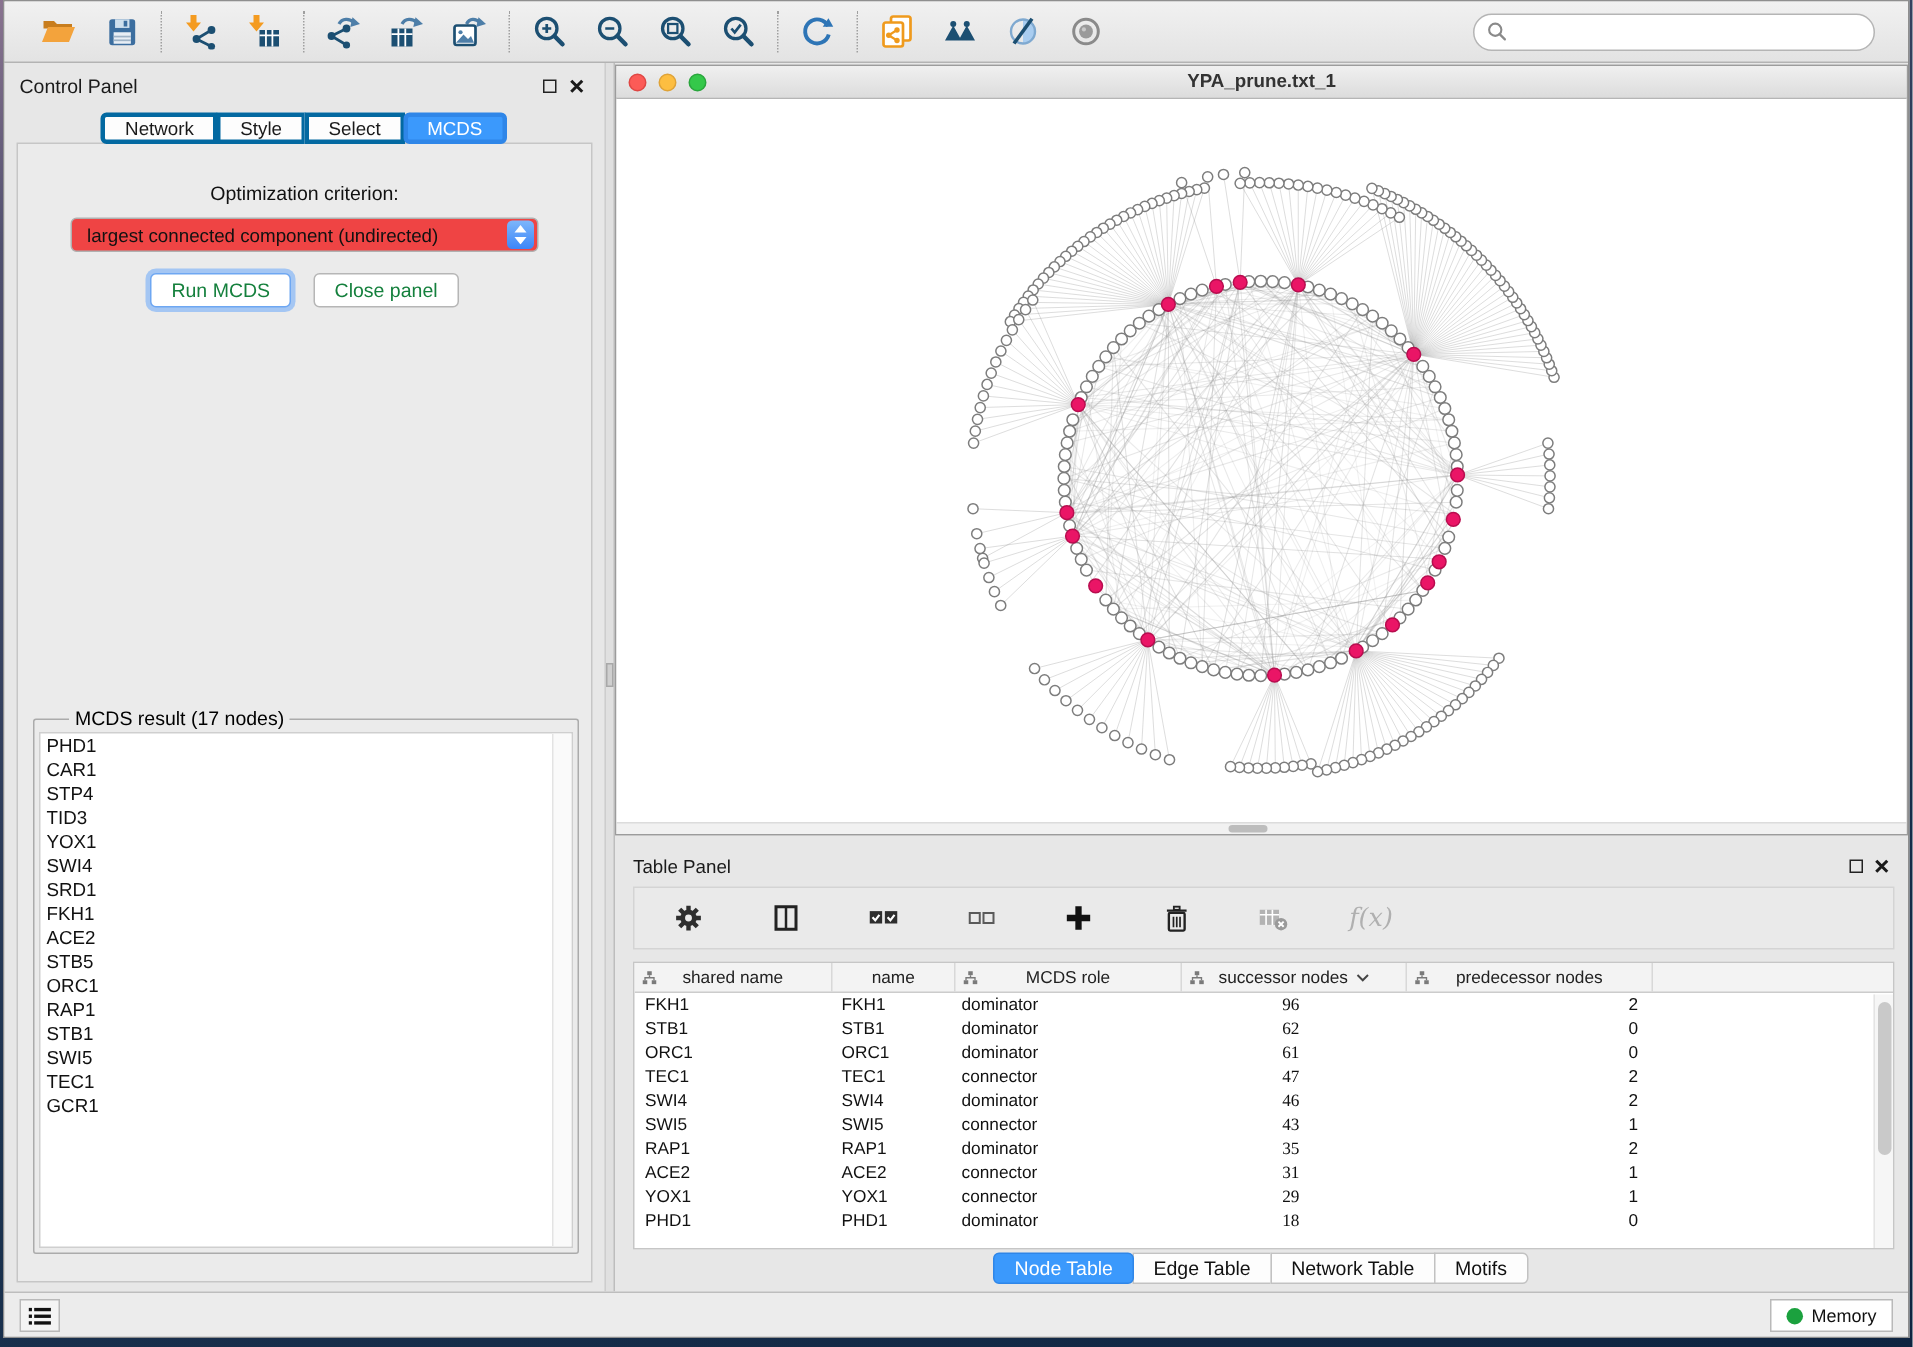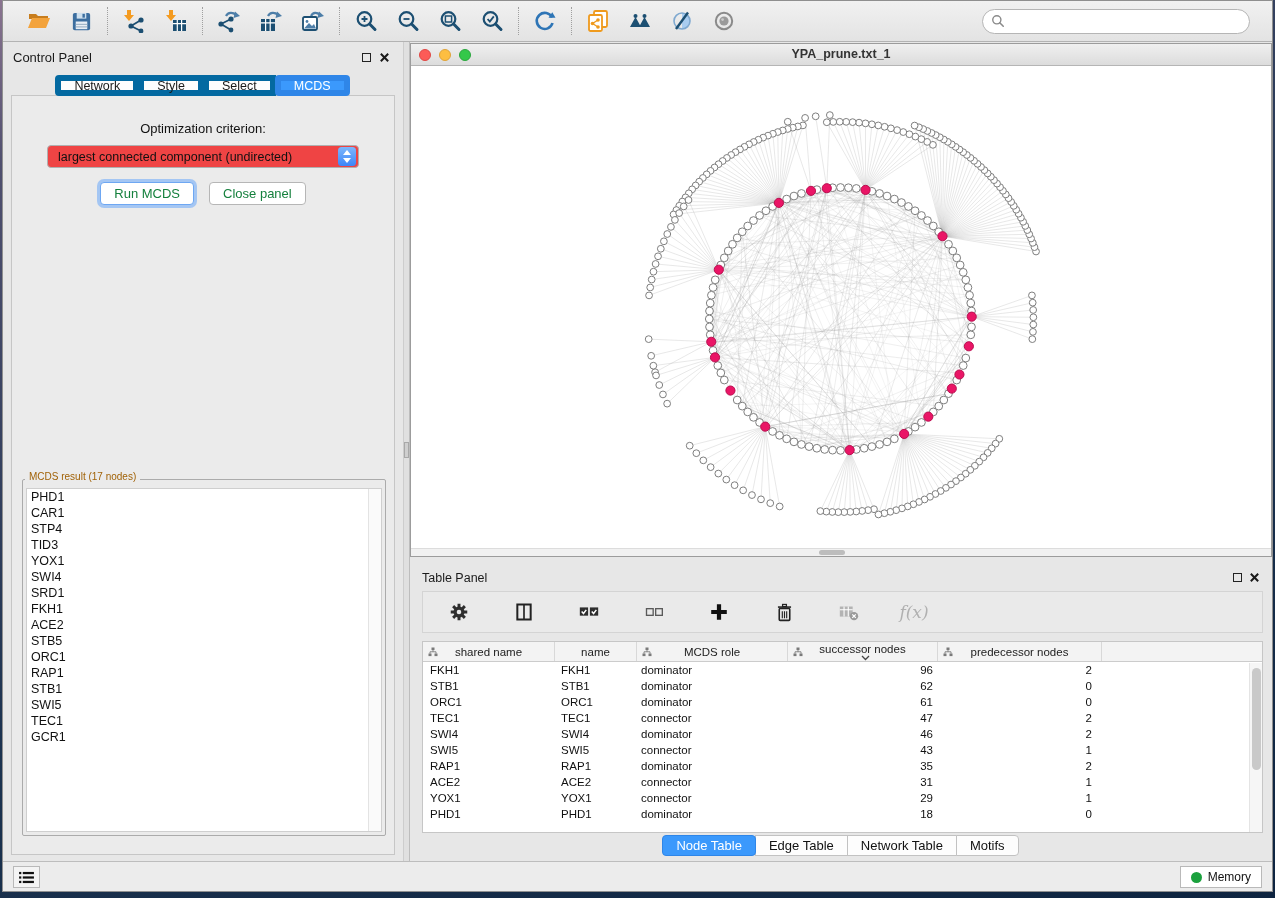--- a/index.html
+++ b/index.html
@@ -23,37 +23,37 @@
   .search-box input { border:none; outline:none; flex:1; font-size:12px; font-family:"Liberation Sans",sans-serif; background:transparent; }
 
   
   .control-panel { position:absolute; top:41px; left:0; width:400px; bottom:30px; background:#e7e7e7; }
   .cp-title { position:absolute; left:10px; top:8px; font-size:13px; color:#1a1a1a; }
   .win-float { position:absolute; width:9px; height:9px; border:1.6px solid #222; top:11px; }
   .win-close { position:absolute; top:10px; width:11px; height:11px; }
   .cp-float { right:32px; } .cp-close { right:13px; }
   .cp-tabs { position:absolute; top:33px; left:0; right:0; display:flex; justify-content:center; z-index:3; }
   .tab { font-size:12.5px; padding:0 13px; height:21px; display:flex; align-items:center;
-    background:#fdfdfd; border:6px solid #0369a1; margin-left:-1px; color:#1a1a1a; cursor:pointer; }
+    background:#fdfdfd; border:3px solid #0369a1; margin-left:-1px; color:#1a1a1a; cursor:pointer; }
   .tab:first-child { border-radius:4px 0 0 4px; }
   .tab:last-child { border-radius:0 4px 4px 0; }
   .tab.selected { background:#3b99fc; border-color:#2f86e8; color:#fff; border-radius:4px; z-index:4; }
   .cp-inner { position:absolute; top:53px; left:8px; right:8px; bottom:6px; background:#ebebeb; border:1px solid #c6c6c6; }
   .opt-label { margin-top:25px; text-align:center; font-size:13px; color:#111; }
   .dropdown { margin:9px auto 0; width:312px; height:23px; background:#ef4444; border:1px solid #b0b0b0;
     border-radius:4px; display:flex; align-items:center; cursor:pointer; }
   .dd-text { flex:1; font-size:12.5px; padding-left:10px; white-space:nowrap; }
   .dd-step { width:18px; height:19px; margin-right:2px; border-radius:3.5px;
     background:linear-gradient(#7db6fb,#3d86f8); display:flex; flex-direction:column; align-items:center; justify-content:center; gap:1px; }
   .btn-row { margin-top:14px; display:flex; justify-content:center; gap:15px; }
   .btn { height:23px; padding:0 13px; font-size:13px; color:#15803d; background:#fff;
     border:1px solid #b6b6b6; border-radius:4px; display:flex; align-items:center; cursor:pointer; }
   .btn.focused { box-shadow:0 0 0 3px rgba(106,168,250,.55); border-color:#6ea7f2; }
   .groupbox { position:absolute; left:10px; right:8px; top:383px; bottom:18px; border:1px solid #ababab; border-radius:2px; }
-  .gb-legend { position:absolute; top:-9px; left:2px; background:#ebebeb; padding:0 4px; font-size:10px; color:#a16207; }
+  .gb-legend { position:absolute; top:-9px; left:23px; background:#ebebeb; padding:0 4px; font-size:13px; color:#000000; }
   .listbox { position:absolute; top:8px; left:3px; right:3px; bottom:3px; background:#fff; border:1px solid #cfcfcf; overflow:hidden; }
   .list-item { font-size:12.5px; line-height:16px; padding-left:4px; }
   .list-scroll { position:absolute; top:0; right:0; bottom:0; width:13px; background:#fafafa; border-left:1px solid #e3e3e3; }
 
   
   .panel-divider { position:absolute; left:400px; width:7px; top:41px; bottom:30px;
     background:#e0e0e0; border-left:1px solid #cdcdcd; border-right:1px solid #bdbdbd; }
   .pd-thumb { position:absolute; left:0; width:5px; top:400px; height:16px; background:#cfcfcf; border:1px solid #a8a8a8; }
 
   
@@ -83,21 +83,21 @@
   .tp-table { position:absolute; left:12px; right:9px; top:78px; height:192px; background:#fff; border:1px solid #c6c6c6; overflow:hidden; }
   .thead { display:flex; height:20px; background:#f3f3f3; border-bottom:1px solid #cccccc; }
   .th { position:relative; display:flex; align-items:center; justify-content:center;
     font-size:11.5px; color:#222; border-right:1px solid #d8d8d8; cursor:pointer; }
   .th.filler { flex:1; border-right:none; cursor:default; }
   .th .tree { position:absolute; left:5px; top:5px; }
   .trow { display:flex; height:16px; align-items:center; font-size:11.5px; cursor:pointer; }
   .td { white-space:nowrap; overflow:hidden; }
   .c0 { width:132px; padding-left:7px; } .c1 { width:82px; padding-left:6px; }
   .c2 { width:151px; padding-left:4px; }
-  .c3 { width:150px; text-align:right; padding-right:5px; }
+  .c3 { width:150px; text-align:center; padding-right:5px;font-family:Liberation Serif, serif; }
   .c4 { width:164px; text-align:right; padding-right:10px; }
   .table-vscroll { position:absolute; top:21px; right:0; bottom:0; width:13px; background:#f6f6f6; border-left:1px solid #e4e4e4; }
   .tv-thumb { position:absolute; top:5px; left:2px; width:9px; height:102px; background:#c9c9c9; border-radius:5px; }
   .tp-tabs { position:absolute; left:0; right:0; bottom:5px; display:flex; justify-content:center; }
   .tp-tab { font-size:13px; padding:0 13px; height:21px; display:flex; align-items:center;
     background:#fdfdfd; border:1px solid #c2c2c2; margin-left:-1px; color:#111; cursor:pointer; }
   .tp-tab:first-child { border-radius:4px 0 0 4px; }
   .tp-tab:last-child { border-radius:0 4px 4px 0; }
   .tp-tab.selected { background:#3b99fc; border-color:#2f86e8; color:#fff; border-radius:4px; z-index:2; }
 
@@ -1144,21 +1144,21 @@
             <svg width="10" height="10" viewBox="0 0 10 10" class="tree">
               <g fill="#7a7a7a">
                 <rect x="3.5" y="0.5" width="3" height="2.6"></rect>
                 <rect x="0.5" y="6.5" width="3" height="2.6"></rect>
                 <rect x="6.5" y="6.5" width="3" height="2.6"></rect>
                 <path d="M5 3.1 V4.8 M2 6.5 V4.8 H8 V6.5" stroke="#7a7a7a" stroke-width="0.9" fill="none"></path>
               </g>
             </svg>
             <span>MCDS role</span>
           </div>
-          <div class="th" style="width: 150px; flex-direction: column;">
+          <div class="th" style="width: 150px;">
             <svg width="10" height="10" viewBox="0 0 10 10" class="tree">
               <g fill="#7a7a7a">
                 <rect x="3.5" y="0.5" width="3" height="2.6"></rect>
                 <rect x="0.5" y="6.5" width="3" height="2.6"></rect>
                 <rect x="6.5" y="6.5" width="3" height="2.6"></rect>
                 <path d="M5 3.1 V4.8 M2 6.5 V4.8 H8 V6.5" stroke="#7a7a7a" stroke-width="0.9" fill="none"></path>
               </g>
             </svg>
             <span>successor nodes</span>
             <svg width="9" height="6" viewBox="0 0 9 6" class="sort-icon" style="margin-left:5px">

